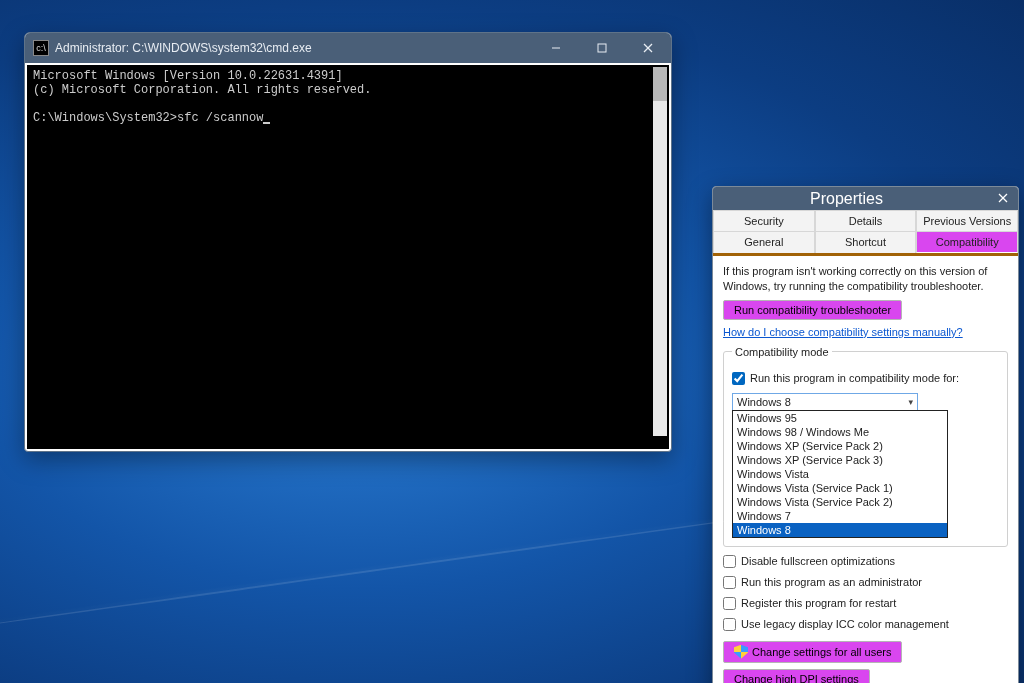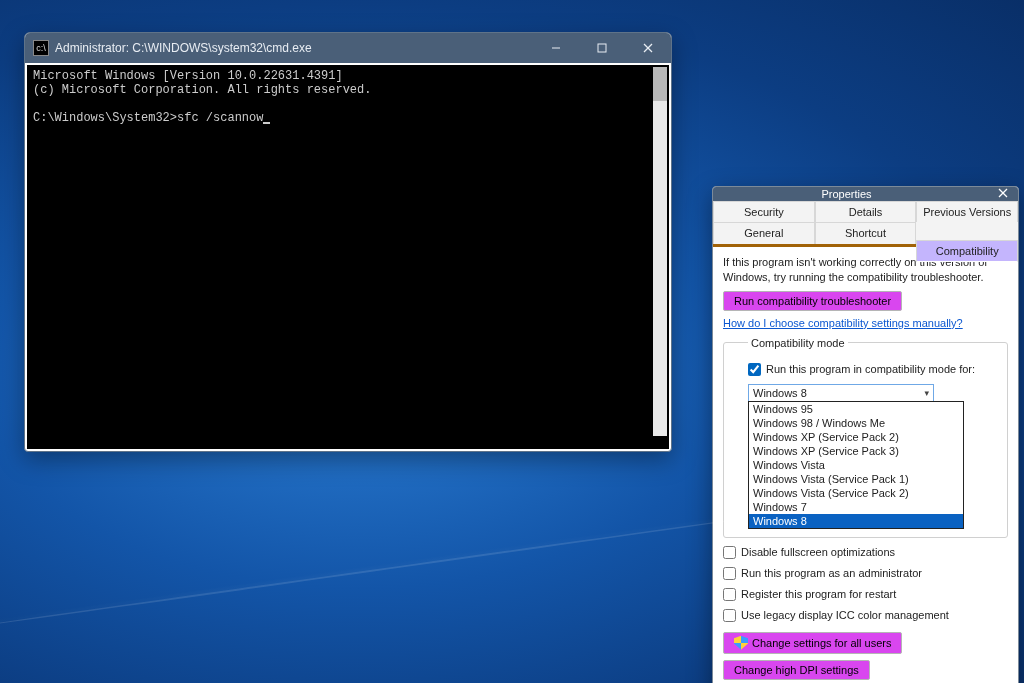--- a/index.html
+++ b/index.html
@@ -53,39 +53,39 @@
   .cursor { display:inline-block; width:7px; height:2px; background:#ccc; vertical-align:bottom; margin-bottom:1px; }
 
   
   .props {
     position:absolute; left:712px; top:186px; width:307px;
     background:#fdfdfd; border:1px solid #7c8a99; border-radius:4px;
     box-shadow: 0 8px 24px rgba(0,0,0,0.4);
     font-size:11px; color:#222;
   }
   .props-titlebar {
-    height:14px; background:#4a5f78; color:#fff; display:flex; align-items:center;
-    border-radius:3px 3px 0 0; padding-left:10px; font-size:11px;
+    height:23px; background:#4a5f78; color:#fff; display:flex; align-items:center;
+    border-radius:3px 3px 0 0; padding-left:10px; font-size:16px;
   }
   .props-titlebar .ptitle { flex:1; text-align:center; margin-left:-18px; }
   .props-titlebar .pclose { width:30px; text-align:center; font-size:11px; }
   .tabs { display:flex; flex-wrap:wrap; border-bottom:3px solid #a16207; background:#f3f3f3; font-size:11px; }
   .tab {
     flex:1 0 33.3%; text-align:center; padding:4px 0; border:1px solid #d7d7d7;
     border-bottom:none; background:#f3f3f3; color:#222; white-space:nowrap;
   }
-  .tab.active { background:#c4b5fd; border-bottom:1px solid #fff; position:relative; top:18px; }
+  .tab.active { background:#d946ef; border-bottom:1px solid #fff; position:relative; top:0; }
   .tabbody { padding:8px 10px 6px; background:#fff; }
   .hint { font-size:11px; line-height:1.35; margin-bottom:6px; }
   .btn {
     display:inline-block; border:1px solid #b5b5b5; background:#d946ef;
     padding:3px 10px; font-size:11px; border-radius:2px; color:#000;
   }
   .link { color:#0b57d0; font-size:11px; text-decoration:underline; display:inline-block; margin:6px 0 8px; }
-  fieldset { border:1px solid #cccei; border:1px solid #d0d0d0; border-radius:3px; padding:6px 24px 8px; margin-bottom:6px; }
+  fieldset { border:1px solid #cccei; border:1px solid #d0d0d0; border-radius:3px; padding:6px 8px 8px; margin-bottom:6px; }
   legend { font-size:11px; padding:0 3px; color:#222; }
   .chk { display:flex; align-items:flex-start; gap:5px; margin:8px 0; font-size:11px; }
   .chk input[type=checkbox]{ width:13px;height:13px; accent-color:#0067c0; }
   .combo {
     width:186px; border:1px solid #6fa8e6; background:#fff; padding:2px 4px;
     font-size:11px; display:flex; justify-content:space-between; align-items:center;
     margin-top:4px;
   }
   .combo .caret { font-size:9px; color:#444; }
   .dropdown {

